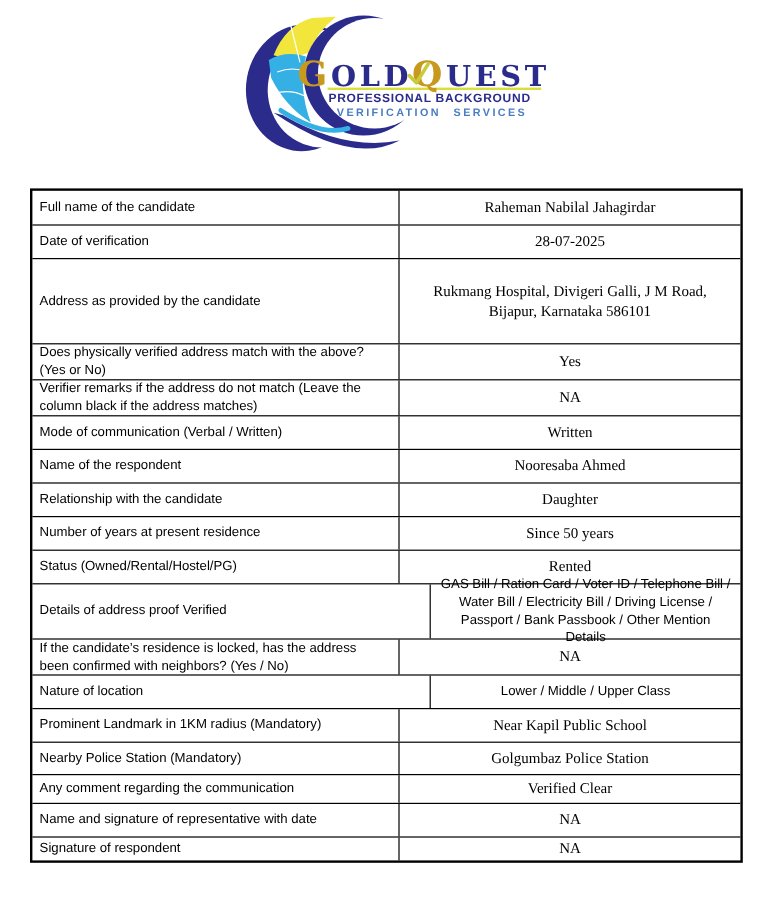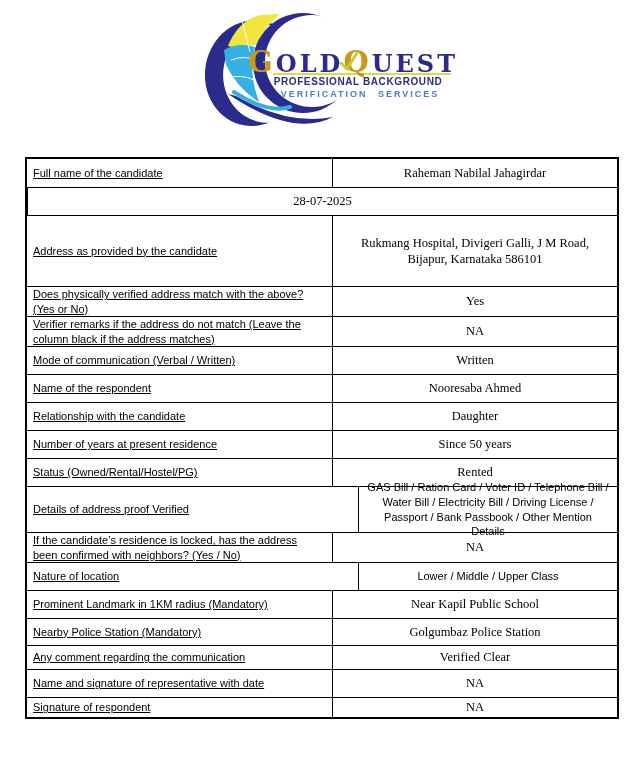--- a/index.html
+++ b/index.html
@@ -20,21 +20,21 @@
     border:2px solid #000;
     box-sizing:border-box;
     background:#fff;
   }
   .row{display:flex;box-sizing:border-box;}
   .row + .row{border-top:1px solid #000;}
   .lbl{
     width:305px;flex:0 0 305px;box-sizing:border-box;
     display:flex;align-items:center;
     padding:2px 8px 2px 6px;
-    font-size:11px;line-height:1.3;text-decoration:underline;
+    font-size:11px;line-height:1.3;
   }
   .val{
     flex:1;box-sizing:border-box;
     border-left:1px solid #000;
     display:flex;align-items:center;justify-content:center;
     text-align:center;
     font-family:"Liberation Serif",serif;
     font-size:12.5px;line-height:1.3;
     padding:2px 8px;
   }
@@ -81,20 +81,21 @@
     </svg>
   </div>
 
   <div class="vtable">
 
     <div class="row h28">
       <div class="lbl">Full name of the candidate</div>
       <div class="val">Raheman Nabilal Jahagirdar</div>
     </div>
     <div class="row h28">
+      <div class="lbl">Date of verification</div>
       <div class="val">28-07-2025</div>
     </div>
     <div class="row h71">
       <div class="lbl">Address as provided by the candidate</div>
       <div class="val">Rukmang Hospital, Divigeri Galli, J M Road, Bijapur, Karnataka 586101</div>
     </div>
     <div class="row h30">
       <div class="lbl">Does physically verified address match with the above? (Yes or No)</div>
       <div class="val">Yes</div>
     </div>

